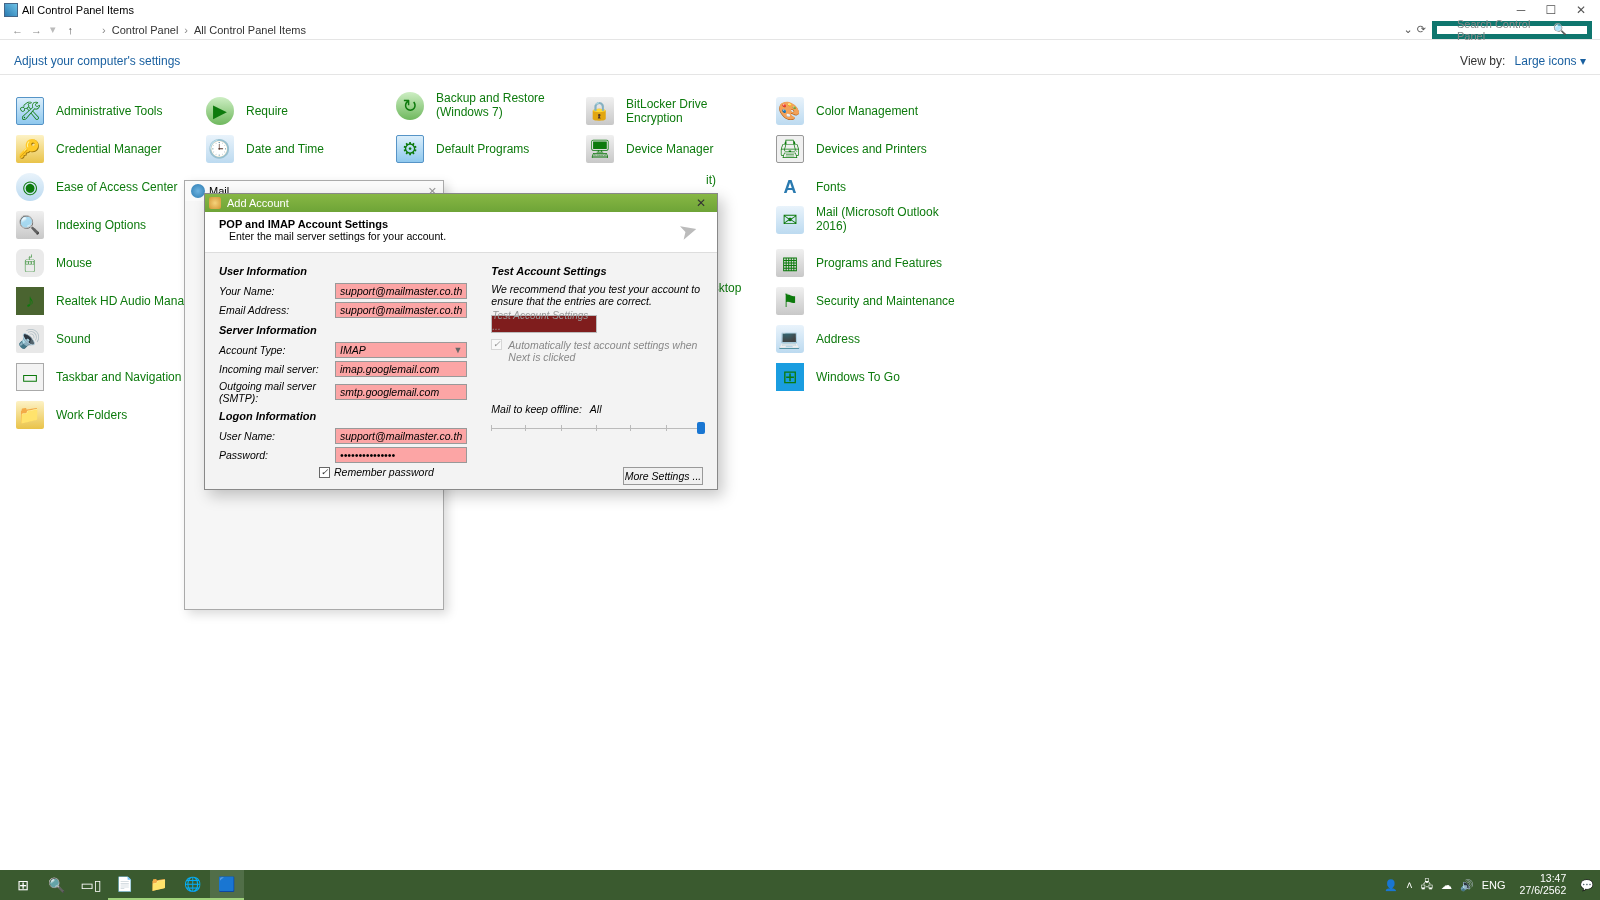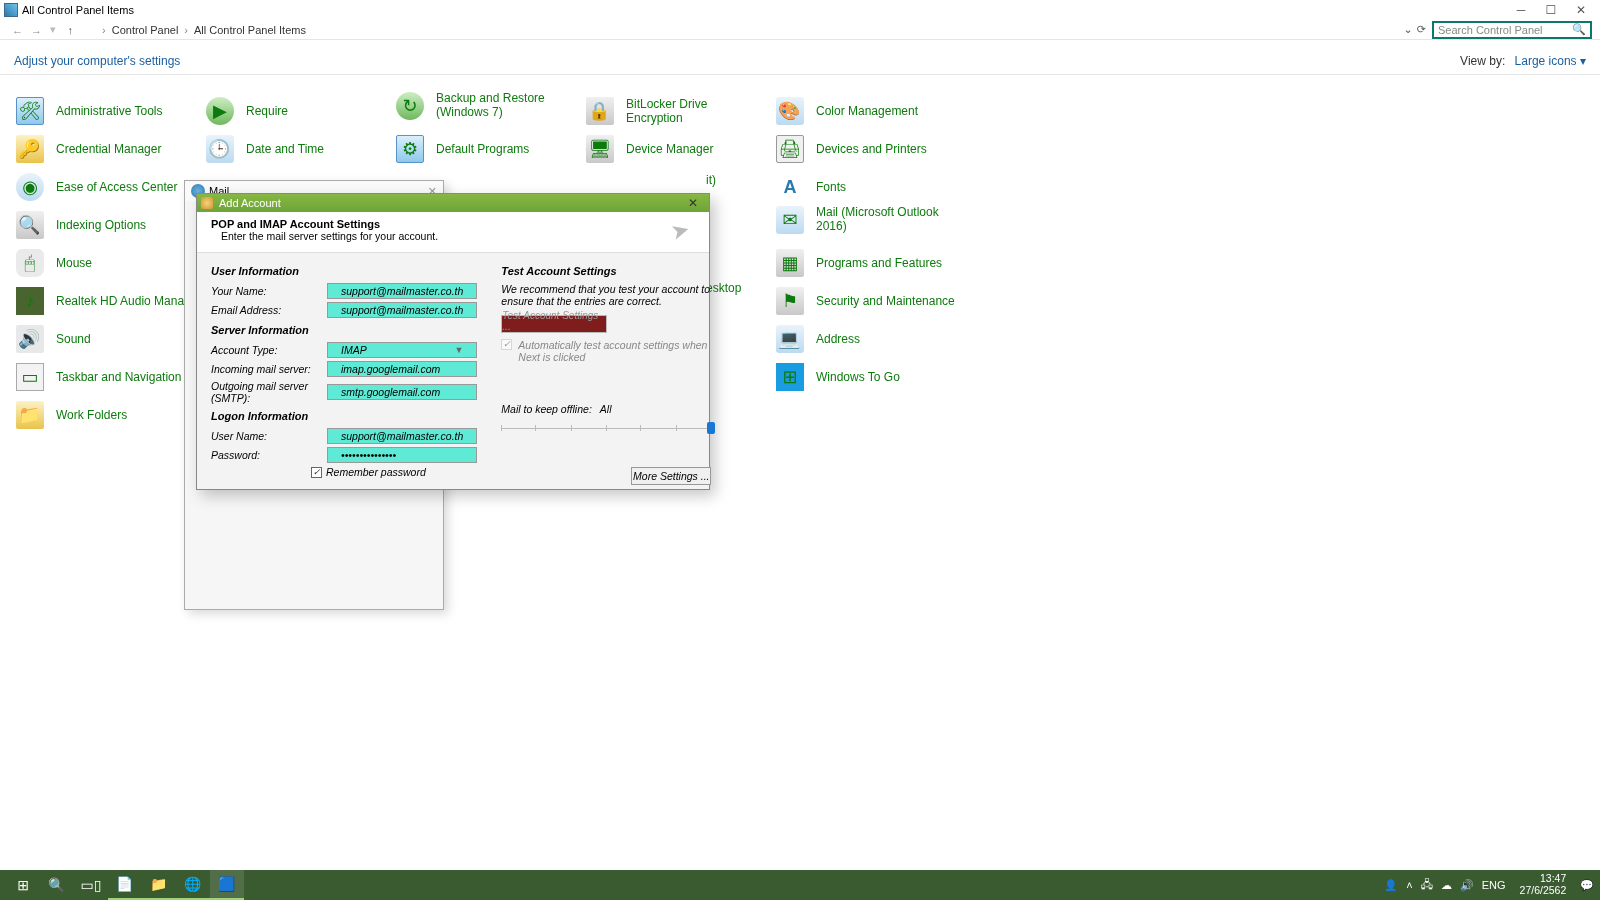--- a/index.html
+++ b/index.html
@@ -12,21 +12,21 @@
 .titlebar .winbtn { width: 30px; height: 18px; display:flex; align-items:center; justify-content:center; color:#555; font-size:12px; }
 
 
 .navbar { height: 20px; background:#fff; border-bottom: 1px solid #e5e5e5; display:flex; align-items:center; padding: 0 8px; font-size:11px; }
 .navbar .navbtn { color:#888; margin: 0 4px; }
 .navbar .uparrow { margin: 0 8px; color:#555;}
 .navbar .breadcrumb { display:flex; align-items:center; gap:6px; color:#333; }
 .navbar .bc-sep { color:#888; }
 .navbar .spacer { flex:1; }
 .navbar .refresh { margin-right:6px; color:#555;}
-.navbar .search { width: 160px; height:18px; display:flex; align-items:center; border:2px solid #0f766e; padding:0 4px; font-size:11px; color:#888; justify-content:space-between;}
+.navbar .search { width: 160px; height:18px; display:flex; align-items:center; border:5px solid #0f766e; padding:0 20px; font-size:11px; color:#888; justify-content:space-between;}
 .navbar .search .mag { font-size:11px;color:#555;}
 
 
 .content-header { padding: 14px 14px 6px; display:flex; align-items:center; justify-content:space-between; border-bottom: 1px solid #e5e5e5; font-size:12px;}
 .content-header .adjust { color:#1a60a0; }
 .content-header .viewby { color:#333; }
 .content-header .viewby .lbl { margin-right:6px; }
 .content-header .viewby .val { color:#1a60a0; }
 
 
@@ -47,34 +47,34 @@
 .ic-task { background:#f3f3f3; border:1px solid #aaa;}
 .ic-a { color:#2a7ab0; font-weight:700; font-size:20px;}
 
 
 .mail-peek { position:absolute; left:184px; top:180px; width: 260px; height:430px; background:#f6f6f6; border:1px solid #aaa; box-shadow: 4px 4px 10px rgba(0,0,0,0.15);}
 .mail-peek .mp-title { height:20px; display:flex; align-items:center; font-size:11px; padding:0 6px; background:#fafafa;}
 .mail-peek .mp-title .mp-ico { width:14px;height:14px; background:radial-gradient(#6eb3e0,#2a7ab0); border-radius:50%; margin-right:4px;}
 .mail-peek .mp-title .mp-x { margin-left:auto; color:#999;}
 
 
-.dialog { position:absolute; left:196px; top:193px; width: 514px; background:#f3f3f3; border:1px solid #888; box-shadow: 5px 6px 14px rgba(0,0,0,0.22); font-size:11px; }
+.dialog { position:absolute; left:204px; top:193px; width: 514px; background:#f3f3f3; border:1px solid #888; box-shadow: 5px 6px 14px rgba(0,0,0,0.22); font-size:11px; }
 .dialog .dlg-title { height:18px; background: linear-gradient(#87b744,#6ea437); color:#fff; display:flex; align-items:center; padding:0 4px; font-size:11px;}
 .dialog .dlg-title .outlook-ico { width:12px;height:12px; background:radial-gradient(#f5d37b,#d29534); border-radius:2px; margin-right:6px;}
 .dialog .dlg-title .dlg-x { margin-left:auto; width:24px; height:14px; display:flex; align-items:center; justify-content:center; color:#333; font-size:12px;}
 .dialog .dlg-header { background:#fff; border-bottom:1px solid #ddd; padding: 6px 14px 8px; display:flex; justify-content:space-between;}
 .dialog .dlg-header .hdr-txt .line1 { font-weight:700; font-size:11px; }
 .dialog .dlg-header .hdr-txt .line2 { font-size:10.5px; margin-left:10px; }
 .dialog .dlg-header .hdr-arrow { font-size:22px; color:#bbb; align-self:center; margin-right:6px; transform: rotate(-15deg);}
 .dialog .dlg-body { display:flex; padding: 12px 14px 4px; gap: 24px; font-style: italic; }
 .dialog .col { flex:1; }
 .dialog .section-title { font-weight:700; margin-bottom: 6px; font-size:11px;}
 .dialog .row { display:flex; align-items:center; margin-bottom:3px; }
 .dialog .row label { width:116px; font-size:10.5px; }
-.dialog .row .inp, .dialog .row .sel { flex:1; height:16px; border:1px solid #999; background:#5eead4; font-size:10.5px; padding:0 13px; display:flex; align-items:center;}
+.dialog .row .inp, .dialog .row .sel { flex:1; height:16px; border:1px solid #999; background:#fca5a5; font-size:10.5px; padding:0 4px; display:flex; align-items:center;}
 .dialog .row .sel { justify-content:space-between;}
 .dialog .row .sel .chev { color:#666; font-size:9px;}
 .dialog .chk-row { display:flex; align-items:center; gap:4px; font-size:10.5px; margin-bottom:2px;}
 .dialog .chk { width:11px; height:11px; border:1px solid #666; background:#fff; display:inline-flex; align-items:center; justify-content:center; font-size:9px; color:#333; flex:none;}
 .dialog .chk.checked::after { content:"✓"; line-height:1; }
 .dialog .btn-test { width: 106px; height:18px; border:1px solid #bbb; background:#7f1d1d; color:#999; display:flex; align-items:flex-end; justify-content:center; font-size:10px; margin: 8px 0 6px;}
 .dialog .auto-test { display:flex; gap:6px; font-size:10.5px; color:#888;}
 .dialog .auto-test .chk { border-color:#bbb;}
 .dialog .slider-row { display:flex; align-items:center; gap:8px; font-size:10.5px; margin-top: 40px;}
 .dialog .slider { position:relative; width: 210px; height: 18px; margin-top:4px;}

